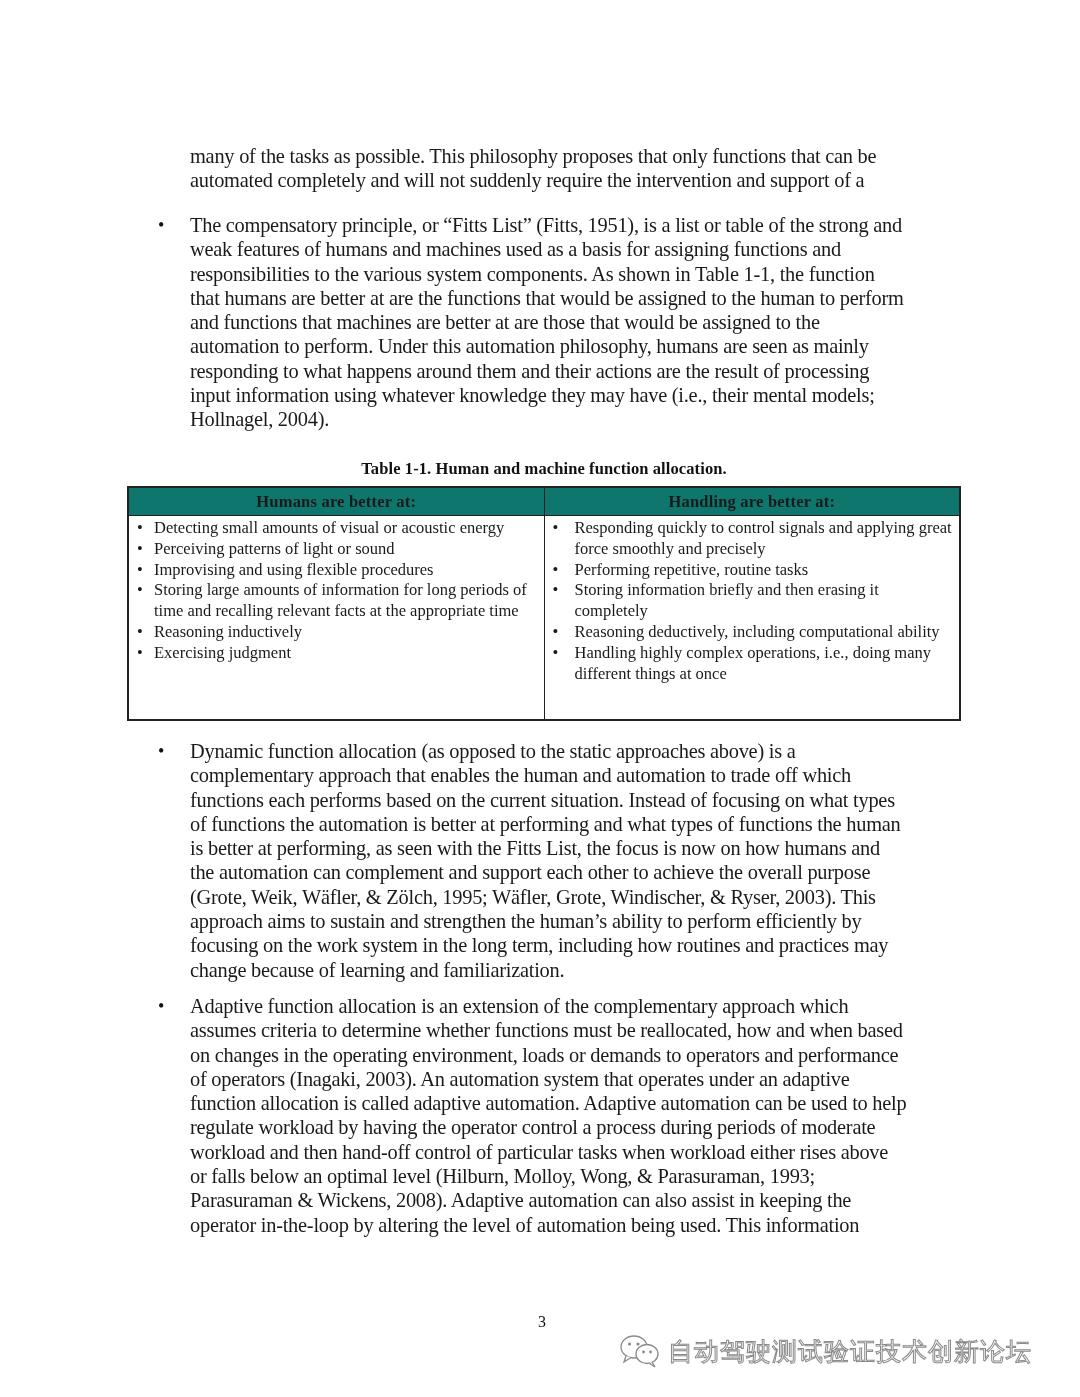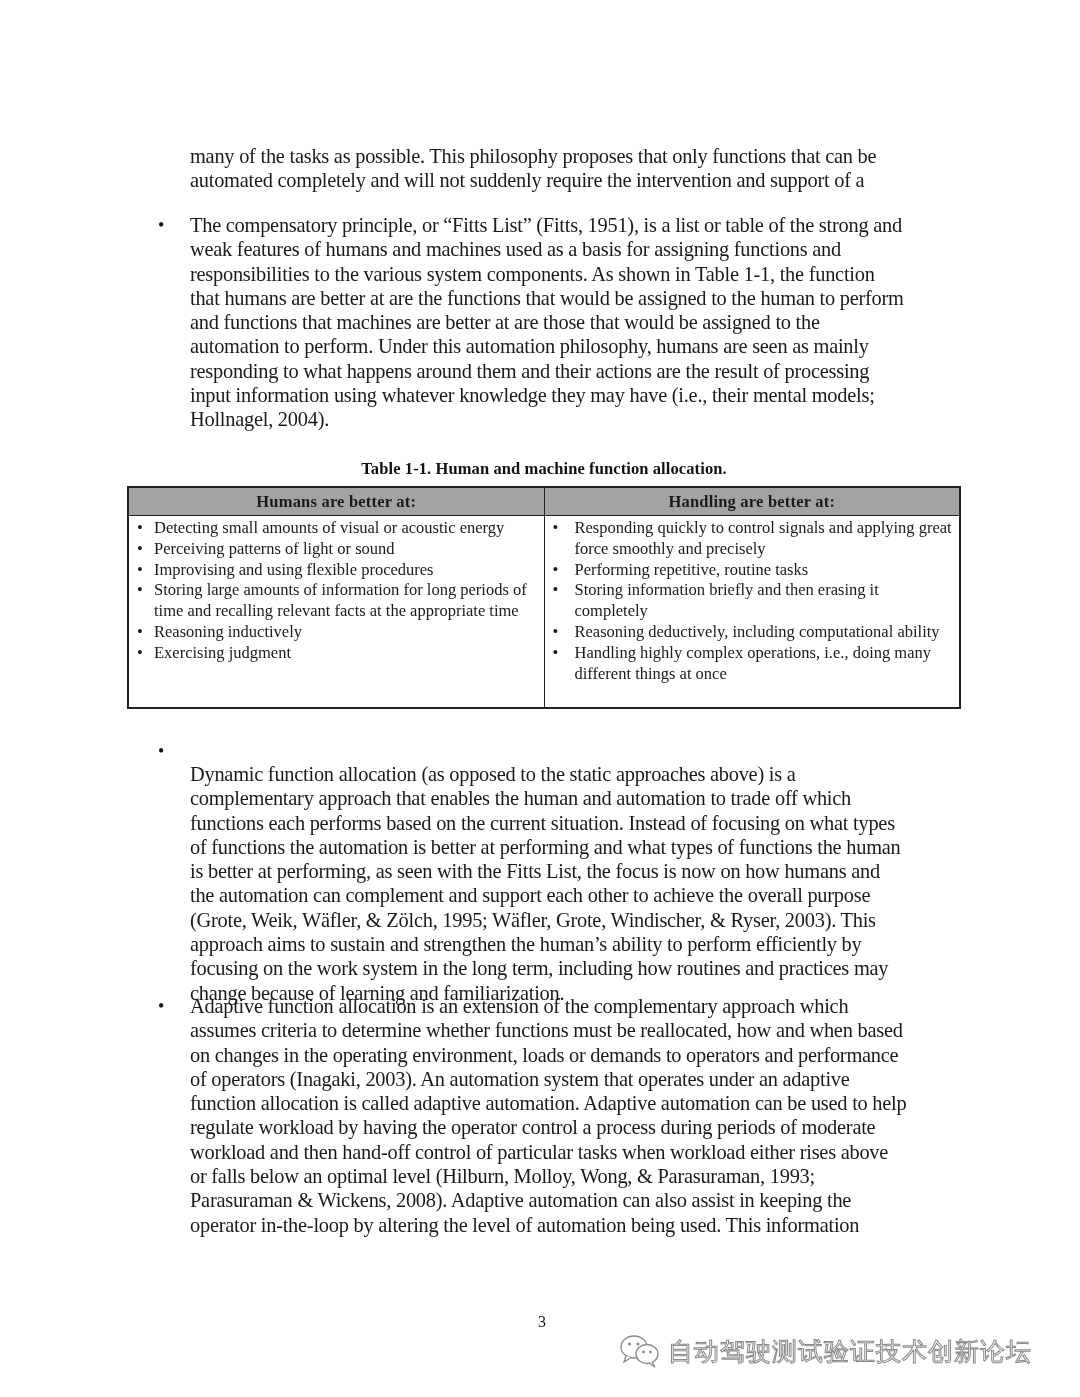--- a/index.html
+++ b/index.html
@@ -18,25 +18,25 @@
     .caption {
       position: absolute; left: 0; width: 1088px; top: 459px; text-align: center;
       font-weight: bold; font-size: 16.5px; color: #111; letter-spacing: 0.1px;
     }
     table.fn {
       position: absolute; left: 127px; top: 486px; width: 834px;
       border-collapse: collapse; border: 2px solid #222;
       font-family: "Liberation Serif", serif; font-size: 16.5px; color: #1a1a1a;
     }
     table.fn th {
-      background: #a3a3a3; font-weight: bold; height: 27px; padding: 0;
+      background: #0f766e; font-weight: bold; height: 27px; padding: 0;
       border: 1.5px solid #222; font-size: 16.5px; letter-spacing: 0.2px;
     }
     table.fn td {
-      vertical-align: top; border: 1.5px solid #222; padding: 2px 6px 4px 8px;
+      vertical-align: top; border: 1.5px solid #222; padding: 2px 6px 16px 8px;
       width: 50%;
     }
     table.fn td.left { height: 185px; }
     ul.cell { list-style: none; margin: 0; padding: 0; }
     ul.cell li {
       position: relative; padding-left: 17px; line-height: 20.8px;
     }
     ul.cell li::before {
       content: "\2022"; position: absolute; left: 0; top: 0;
     }
@@ -101,21 +101,21 @@
           <li>Storing information briefly and then erasing it completely</li>
           <li>Reasoning deductively, including computational ability</li>
           <li>Handling highly complex operations, i.e., doing many different things at once</li>
         </ul>
       </td>
     </tr>
   </tbody>
 </table>
 
 <span class="bullet" style="top:739px;">•</span>
-<div class="para" style="top:739px;margin-top:23px;">
+<div class="para" style="top:739px;">
   <div>Dynamic function allocation (as opposed to the static approaches above) is a</div>
   <div>complementary approach that enables the human and automation to trade off which</div>
   <div>functions each performs based on the current situation. Instead of focusing on what types</div>
   <div>of functions the automation is better at performing and what types of functions the human</div>
   <div>is better at performing, as seen with the Fitts List, the focus is now on how humans and</div>
   <div>the automation can complement and support each other to achieve the overall purpose</div>
   <div>(Grote, Weik, Wäfler, &amp; Zölch, 1995; Wäfler, Grote, Windischer, &amp; Ryser, 2003). This</div>
   <div>approach aims to sustain and strengthen the human’s ability to perform efficiently by</div>
   <div>focusing on the work system in the long term, including how routines and practices may</div>
   <div>change because of learning and familiarization.</div>

